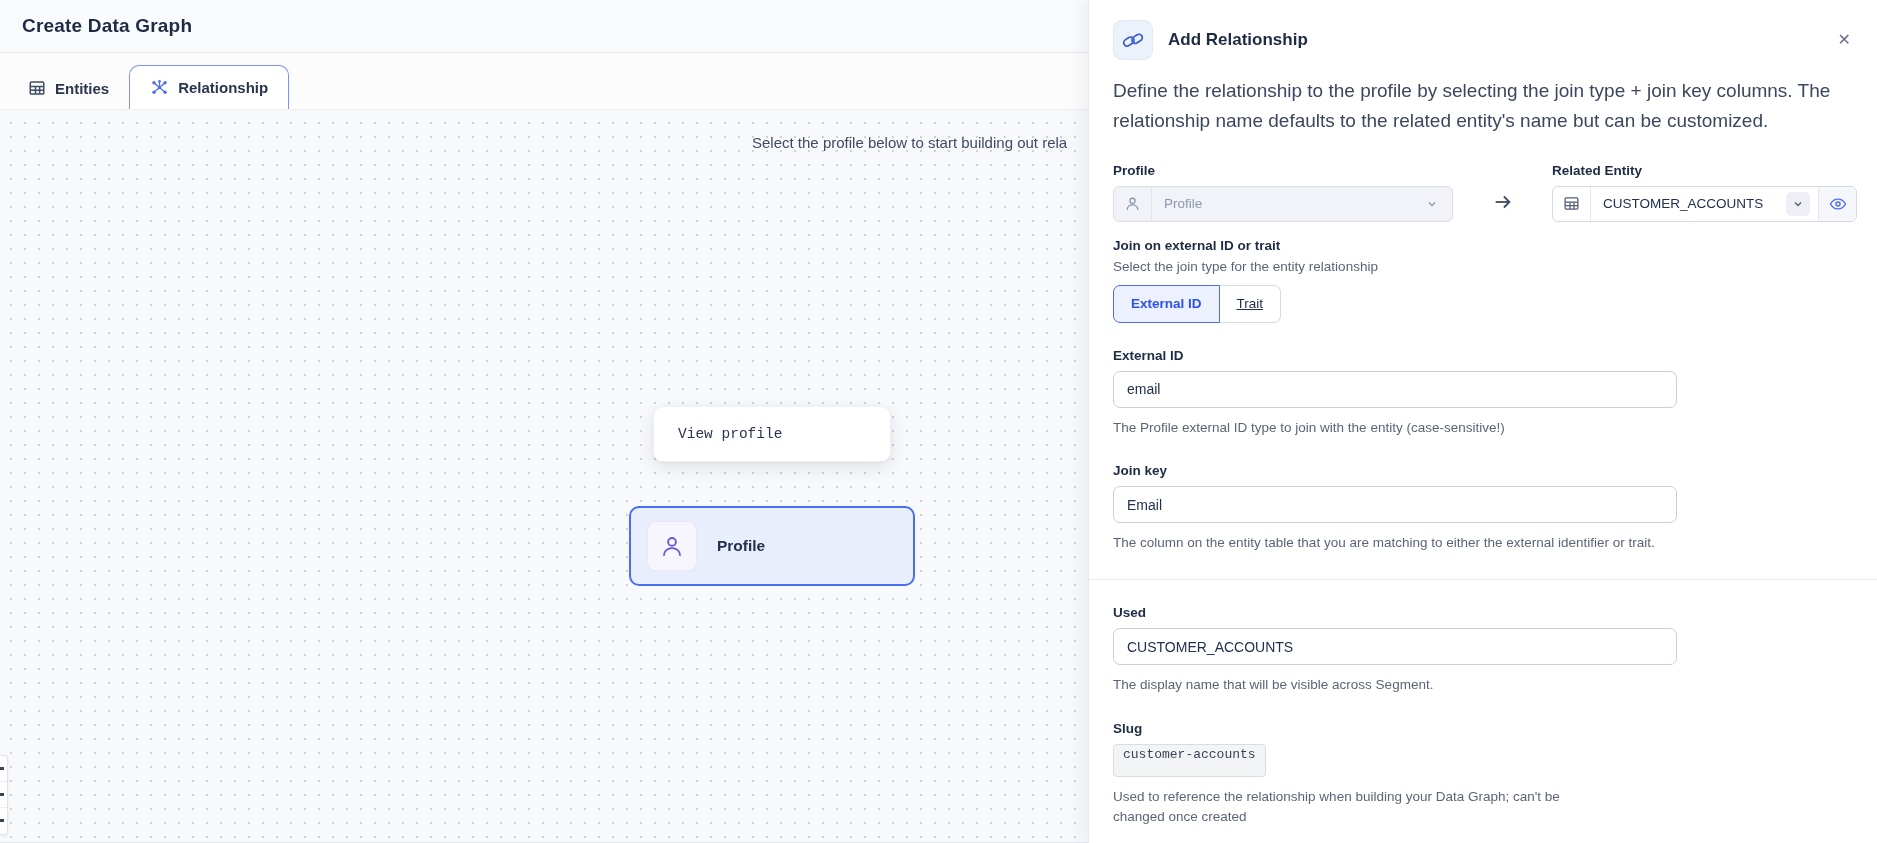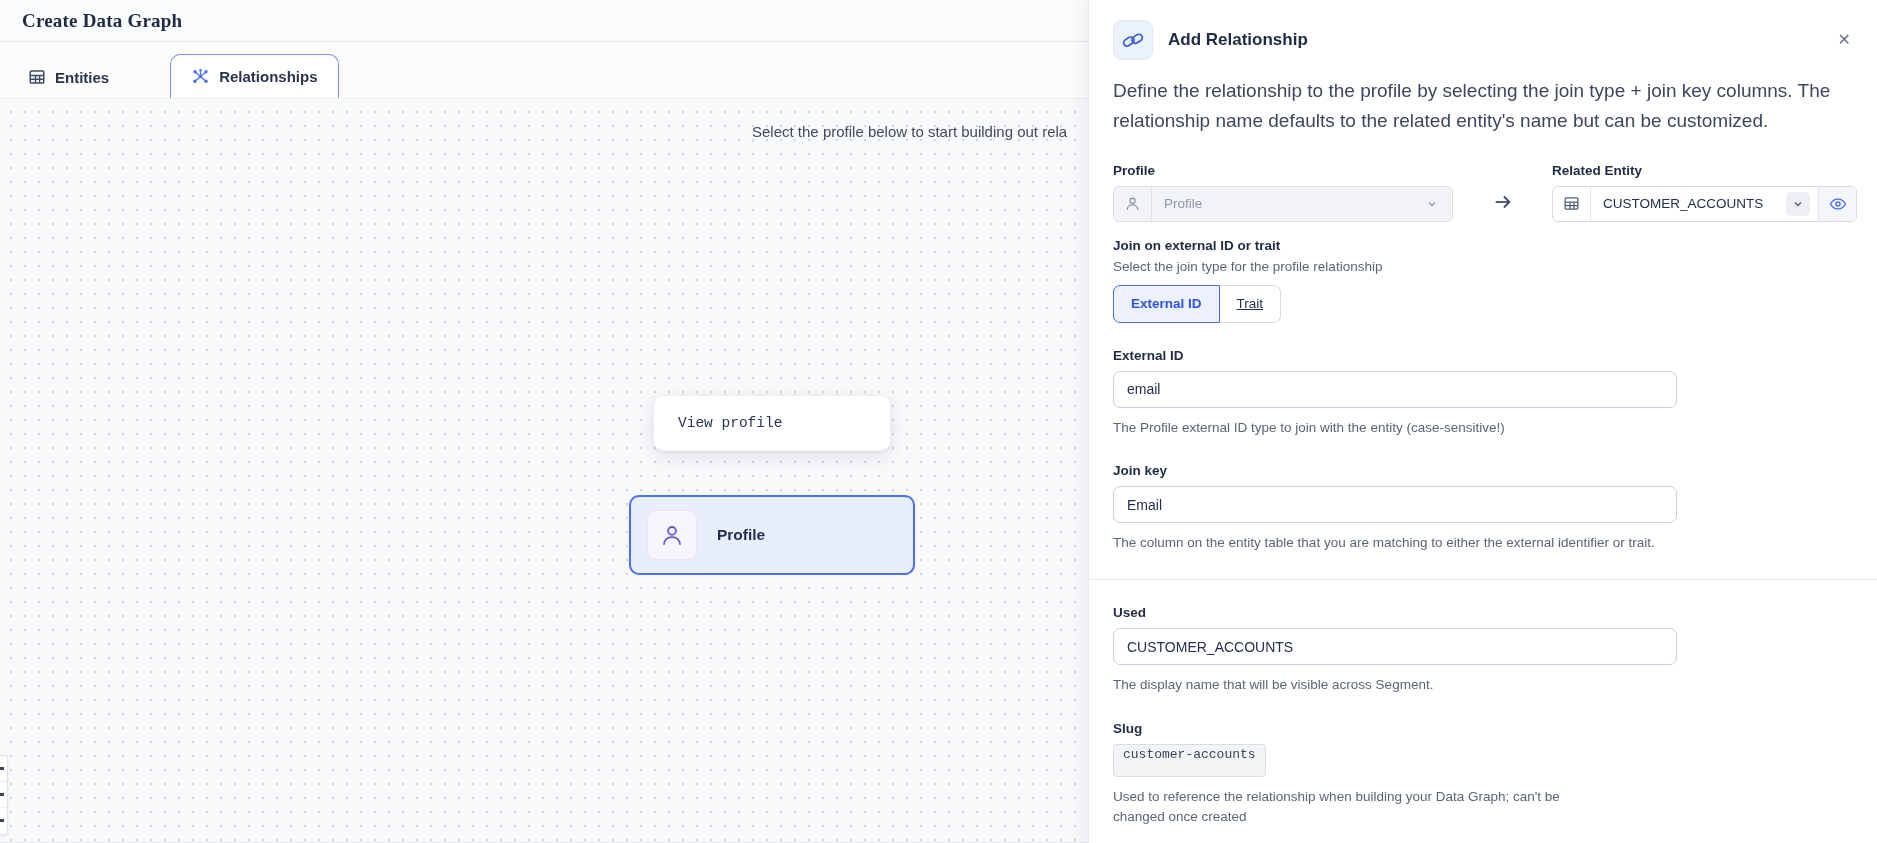--- a/index.html
+++ b/index.html
@@ -2,26 +2,26 @@
 <html><head>
 <meta charset="utf-8">
 <style>
   * { margin:0; padding:0; box-sizing:border-box; }
   html,body { width:1877px; height:843px; overflow:hidden; background:#fff;
     font-family:"Liberation Sans", sans-serif; color:#22304e; }
   .app { display:flex; width:1877px; height:843px; }
 
   
   .main { width:1088px; height:843px; display:flex; flex-direction:column; }
-  .topbar { height:42px; background:#fafbfc; border-bottom:1px solid #e6e8ec;
-    display:flex; align-items:center; padding:0 22px; flex:none;font-family:Liberation Serif, serif; }
+  .topbar { height:53px; background:#fafbfc; border-bottom:1px solid #e6e8ec;
+    display:flex; align-items:center; padding:0 22px; flex:none; }
   .page-title { font-size:19px; font-weight:700; color:#1e2b45; letter-spacing:.2px; }
 
   .tabbar { height:56px; background:#fcfcfd; display:flex; align-items:flex-end;
-    padding:0 0 0 8px; flex:none;gap:41px; }
+    padding:0 0 0 8px; flex:none; }
   .tab { height:42px; display:flex; align-items:center; gap:9px; padding:0 20px;
     font-size:15px; font-weight:600; color:#2a3650; cursor:pointer; border-radius:10px 10px 0 0; }
   .tab.active { background:#ffffff; border:1px solid #7a92f2; border-bottom:none; height:44px; }
   .tab .ticon { display:flex; align-items:center; }
 
   .canvas { position:relative; flex:1; background-color:#f8f9fb; overflow:hidden;
     border-top:1px solid #eceef2; border-bottom:1px solid #e3e6ec;
     background-image:radial-gradient(#cdd1da 1.1px, transparent 1.1px);
     background-size:14px 14px; background-position:4px 6px; }
   .hint { position:absolute; left:752px; top:24px; font-size:15px; color:#3f4a63; white-space:nowrap; }
@@ -137,21 +137,21 @@
             <g fill="#4b6df2">
               <circle cx="5" cy="6" r="2.1"></circle>
                 <circle cx="19" cy="6" r="2.1"></circle>
               <circle cx="12" cy="12" r="2.1"></circle>
                 <circle cx="5" cy="18" r="2.1"></circle>
               <circle cx="19" cy="18" r="2.1"></circle>
                 <circle cx="12" cy="4" r="1.6"></circle>
             </g>
           </svg>
         </span>
-        <span>Relationships</span>
+        <span>Relationship</span>
       </div>
     </div>
 
     <div class="canvas">
       <div class="hint">Select the profile below to start building out rela</div>
 
       <div class="context-menu">
         <div class="menu-item">View profile</div>
       </div>
 
@@ -237,21 +237,21 @@
               <path d="M2 12s3.6-6.5 10-6.5S22 12 22 12s-3.6 6.5-10 6.5S2 12 2 12z"></path>
               <circle cx="12" cy="12" r="2.7"></circle>
             </svg>
           </span>
         </div>
       </div>
     </div>
 
     <div class="join-type">
       <div class="field-label">Join on external ID or trait</div>
-      <div class="join-sub">Select the join type for the profile relationship</div>
+      <div class="join-sub">Select the join type for the entity relationship</div>
       <div class="toggle-group">
         <div class="toggle-btn first active">External ID</div>
         <div class="toggle-btn last">Trait</div>
       </div>
     </div>
 
     <div class="field">
       <div class="field-label">External ID</div>
       <input class="text-input" type="text" value="email" style="">
       <div class="helper">The Profile external ID type to join with the entity (case-sensitive!)</div>

